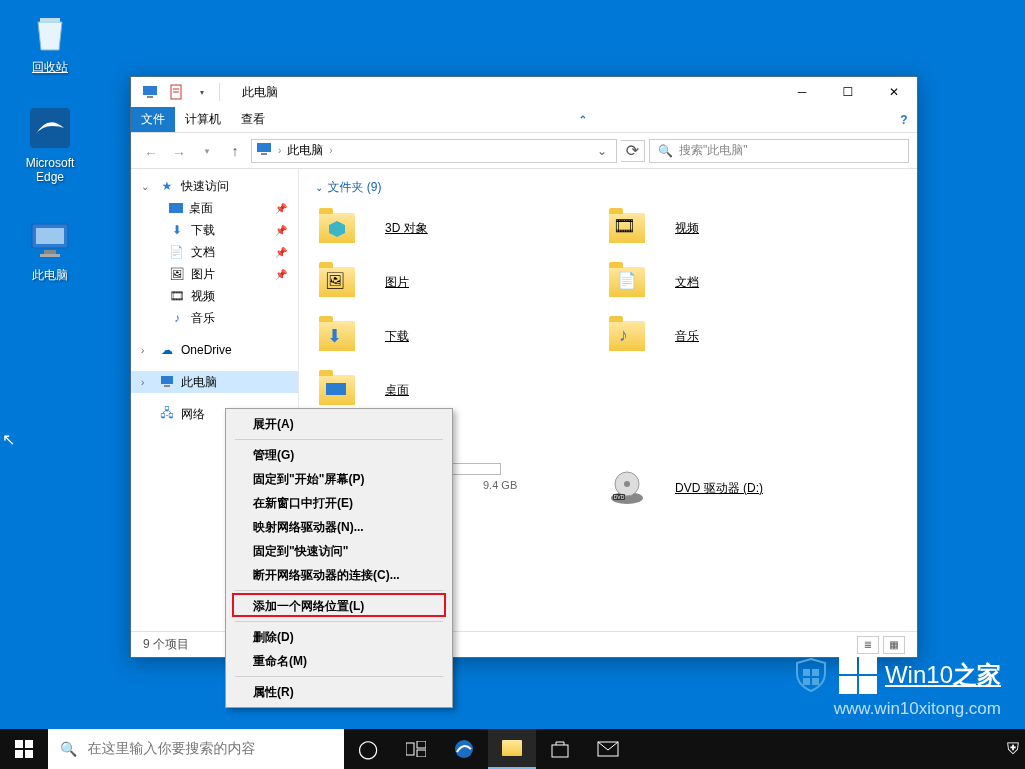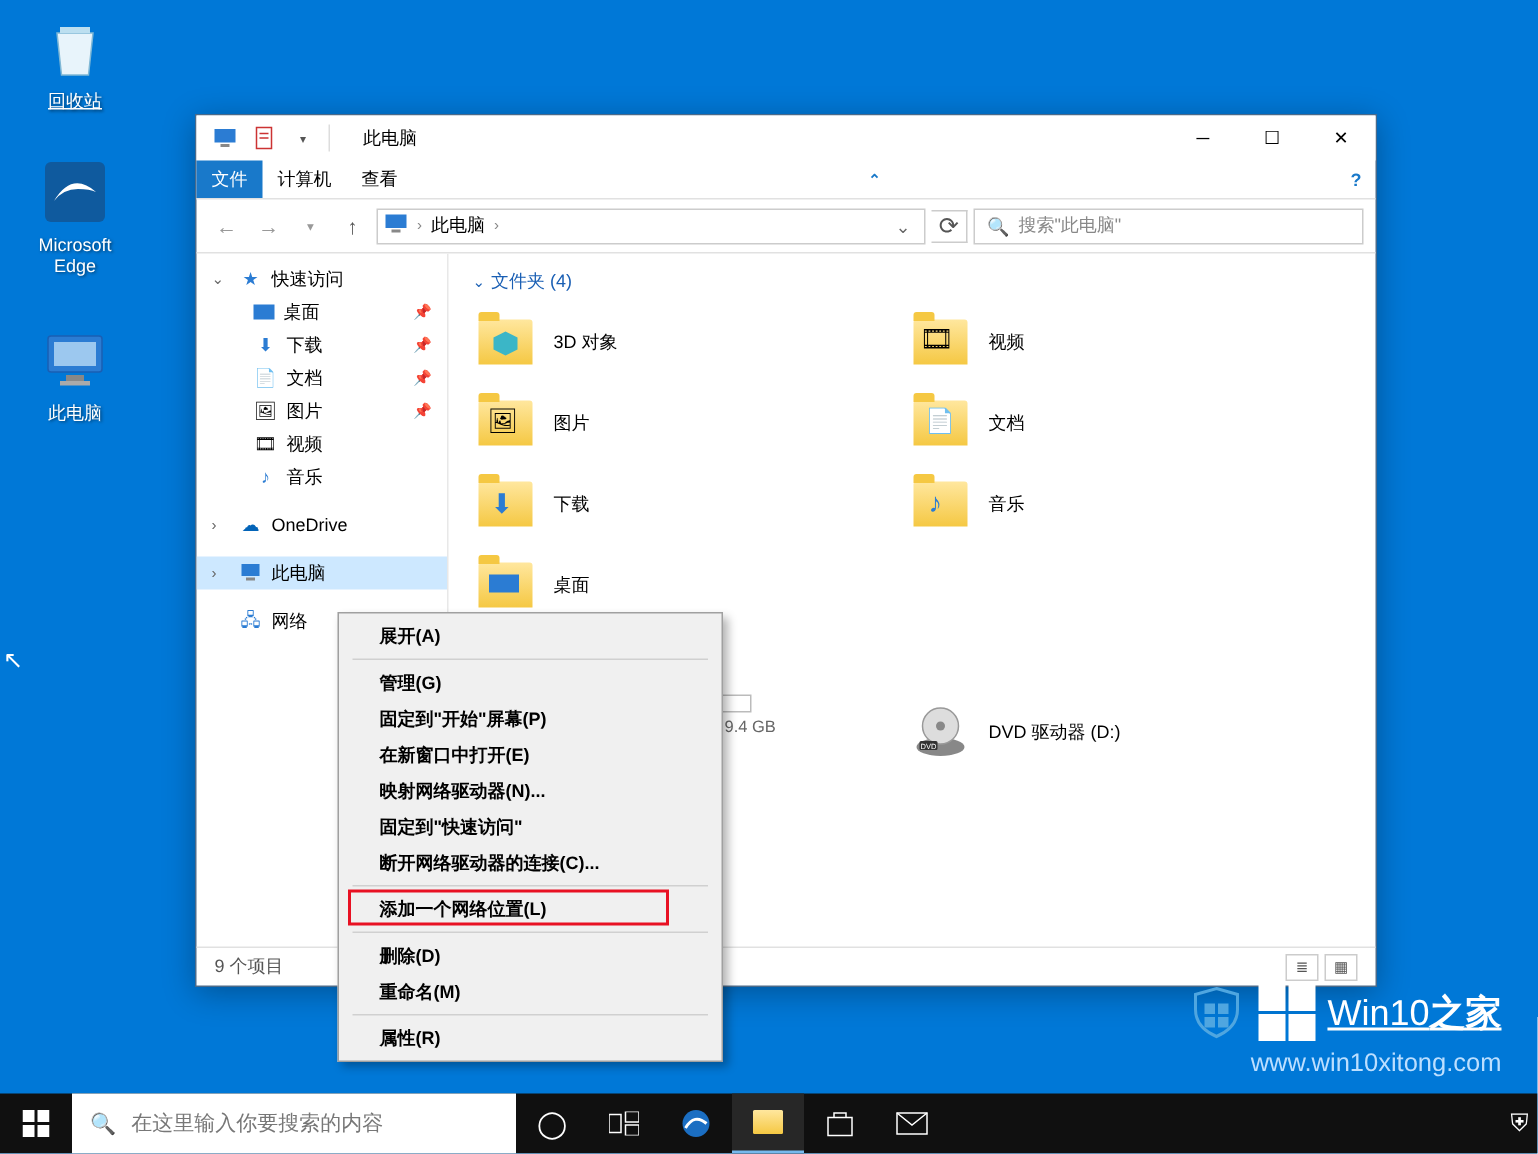--- a/index.html
+++ b/index.html
@@ -44,33 +44,33 @@
 .nav-item.child { padding-left: 38px; }
 .nav-item .expander { width: 12px; color: #666; font-size: 10px; }
 .nav-item.selected { background: #cde8ff; }
 .nav-item .pin { margin-left: auto; margin-right: 10px; color: #888; font-size: 10px; }
 .nav-item .nicon { width: 16px; height: 16px; display: inline-flex; align-items: center; justify-content: center; }
 
 .content { flex: 1; padding: 8px 16px; position: relative; font-size: 12px; }
 .group-header { color: #1a5fb4; font-size: 12px; margin: 2px 0 8px; display: flex; align-items: center; gap: 4px; }
 .group-header .chev { font-size: 10px; }
 .items-grid { display: grid; grid-template-columns: repeat(2, 250px); gap: 6px 40px; margin-bottom: 16px; }
-.item { display: flex; align-items: center; gap: 12px; height: 48px; padding: 2px; }
+.item { display: flex; align-items: center; gap: 28px; height: 48px; padding: 2px; text-decoration: underline; }
 .item .ficon { width: 40px; height: 40px; display: flex; align-items: center; justify-content: center; font-size: 32px; }
 .item .meta { display: flex; flex-direction: column; justify-content: center; }
 .item .name { }
 .folder-block { width: 36px; height: 30px; background: linear-gradient(#ffe79e, #f5c843); border-radius: 2px 2px 0 0; position: relative; }
 .folder-block::before { content: ""; position: absolute; top: -5px; left: 0; width: 14px; height: 6px; background: #f5c843; border-radius: 2px 2px 0 0; }
 
 .statusbar { height: 26px; border-top: 1px solid #e1e1e1; display: flex; align-items: center; font-size: 12px; padding: 0 12px; color: #555; }
 .statusbar .viewbtns { margin-left: auto; display: flex; gap: 4px; }
 .statusbar .viewbtn { width: 22px; height: 18px; border: 1px solid #ccc; display: flex; align-items: center; justify-content: center; font-size: 10px; }
 
 
-.ctxmenu { position: absolute; left: 225px; top: 408px; width: 257px; background: #f0f0f0; border: 1px solid #a0a0a0; box-shadow: 3px 3px 6px rgba(0,0,0,0.3); font-size: 12px; padding: 3px; z-index: 100; }
+.ctxmenu { position: absolute; left: 225px; top: 408px; width: 228px; background: #f0f0f0; border: 1px solid #a0a0a0; box-shadow: 3px 3px 6px rgba(0,0,0,0.3); font-size: 12px; padding: 3px; z-index: 100; }
 .ctx-item { height: 24px; display: flex; align-items: center; padding: 0 20px 0 24px; cursor: default; position: relative; font-weight: bold; }
 .ctx-item.bold { font-weight: bold; }
 .ctx-sep { height: 1px; background: #d0d0d0; margin: 3px 6px; }
 .ctx-highlight { position: absolute; border: 2px solid #e81123; left: 232px; top: 593px; width: 214px; height: 24px; z-index: 101; pointer-events: none; }
 
 
 .taskbar { position: absolute; left: 0; bottom: 0; width: 100%; height: 40px; background: #101010; display: flex; align-items: center; }
 .start-btn { width: 48px; height: 40px; display: flex; align-items: center; justify-content: center; color: #fff; }
 .tb-search { width: 296px; height: 40px; background: #fff; display: flex; align-items: center; padding: 0 12px; font-size: 14px; color: #777; gap: 10px; }
 .tb-icon { width: 48px; height: 40px; display: flex; align-items: center; justify-content: center; color: #fff; font-size: 18px; }
@@ -235,21 +235,21 @@
       <div class="nav-item">
           <span class="expander" style="visibility:hidden;">›</span>
           <span class="nicon" style="color:#2b7cd3;">🖧</span>
           <span>网络</span>
         </div>
     </div>
 
     <div class="content">
       <div class="group-header">
           <span class="chev">⌄</span>
-          <span>文件夹 (4)</span>
+          <span>文件夹 (9)</span>
         </div>
       <div class="items-grid">
         <div class="item">
             <div class="ficon">
               <div class="folder-block">
                 <svg style="position:absolute;left:8px;top:6px;" width="20" height="20">
                   <path fill="#3bb6c7" d="M10 2 l8 4 v8 l-8 4 l-8 -4 v-8 z"></path>
                 </svg>
               </div>
             </div>

